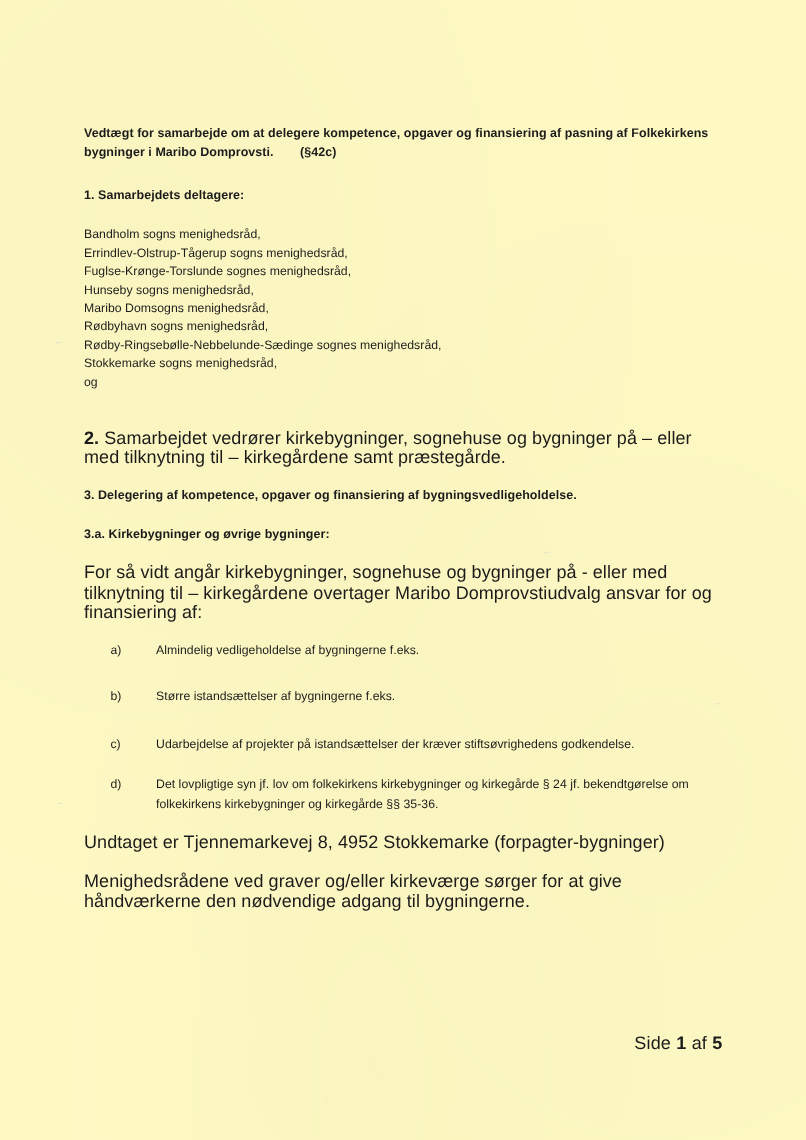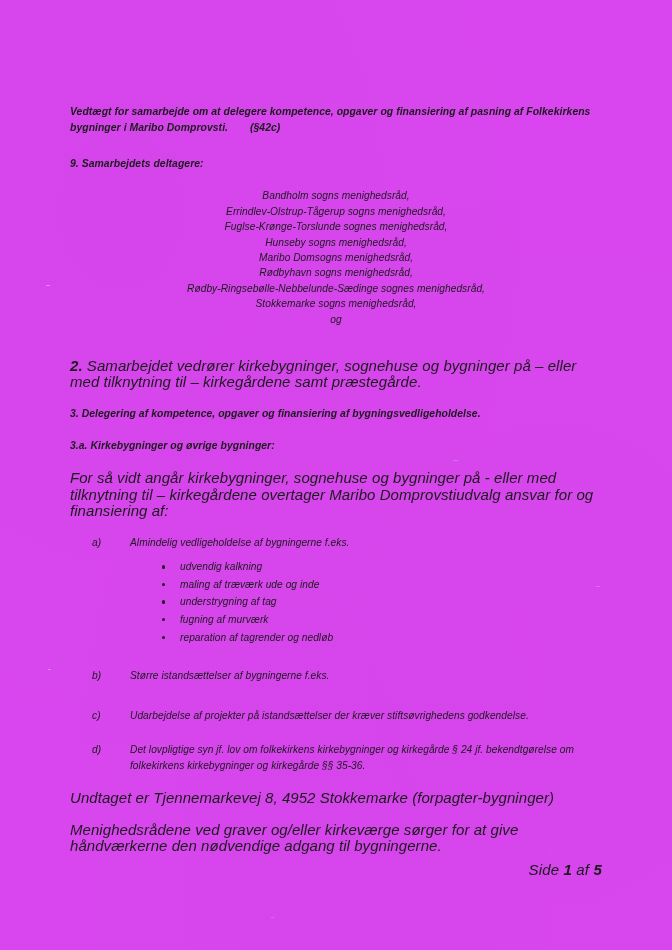--- a/index.html
+++ b/index.html
@@ -14,22 +14,21 @@
     position: relative;
     overflow: hidden;
     font-family: "Liberation Sans", sans-serif;
     color: #1b1b1b;
     -webkit-font-smoothing: antialiased;
   }
 
   .page {
     position: absolute;
     inset: 0;
-    background: #d946ef;
-    font-style: italic;
+    background: #fef9c3;
   }
 
   
   .scan-noise {
     position: absolute;
     inset: 0;
     pointer-events: none;
     background:
       radial-gradient(ellipse at 18% 22%, rgba(0,0,0,0.016), rgba(0,0,0,0) 60%),
       radial-gradient(ellipse at 82% 70%, rgba(0,0,0,0.013), rgba(0,0,0,0) 62%),
@@ -79,21 +78,21 @@
   .spacer-sm { height: 11px; }
 
   .name-list {
     list-style: none;
     margin: 0;
     padding: 0;
     font-size: 10.2px;
     line-height: 15.4px;
     letter-spacing: .004em;
   }
-  .name-list li { white-space: nowrap; text-align: center; }
+  .name-list li { white-space: nowrap; }
 
   
   .lettered {
     list-style: none;
     margin: 0;
     padding: 0;
   }
   .lettered > li {
     position: relative;
     padding-left: 38px;
@@ -162,21 +161,21 @@
   <div class="content">
 
     <p class="title">
       <span>Vedtægt for samarbejde om at delegere kompetence, opgaver og finansiering af pasning af Folkekirkens</span>
       <br>
       <span>bygninger i Maribo Domprovsti.</span><span class="paragraph-ref">(§42c)</span>
     </p>
 
     <div class="spacer-lg"></div>
 
-    <div class="heading">9. Samarbejdets deltagere:</div>
+    <div class="heading">1. Samarbejdets deltagere:</div>
 
     <div class="spacer-md"></div>
 
     <ul class="name-list">
       <li>Bandholm sogns menighedsråd,</li>
       <li>Errindlev-Olstrup-Tågerup sogns menighedsråd,</li>
       <li>Fuglse-Krønge-Torslunde sognes menighedsråd,</li>
       <li>Hunseby sogns menighedsråd,</li>
       <li>Maribo Domsogns menighedsråd,</li>
       <li>Rødbyhavn sogns menighedsråd,</li>
@@ -204,27 +203,20 @@
 
     <p class="para" style="margin:0;">For så vidt angår kirkebygninger, sognehuse og bygninger på - eller med tilknytning til – kirkegårdene overtager Maribo Domprovstiudvalg ansvar for og finansiering af:</p>
 
     <div class="spacer-md"></div>
 
     <ol class="lettered">
 
       <li>
         <span class="marker">a)</span>
         <span>Almindelig vedligeholdelse af bygningerne f.eks.</span>
-        <ul class="bullets indent-a">
-          <li>udvendig kalkning</li>
-          <li>maling af træværk ude og inde</li>
-          <li>understrygning af tag</li>
-          <li>fugning af murværk</li>
-          <li>reparation af tagrender og nedløb</li>
-        </ul>
       </li>
 
       <li style="margin-top:22px;">
         <span class="marker">b)</span>
         <span>Større istandsættelser af bygningerne f.eks.</span>
       </li>
 
       <li style="margin-top:24px;">
         <span class="marker">c)</span>
         <span>Udarbejdelse af projekter på istandsættelser der kræver stiftsøvrighedens godkendelse.</span>

